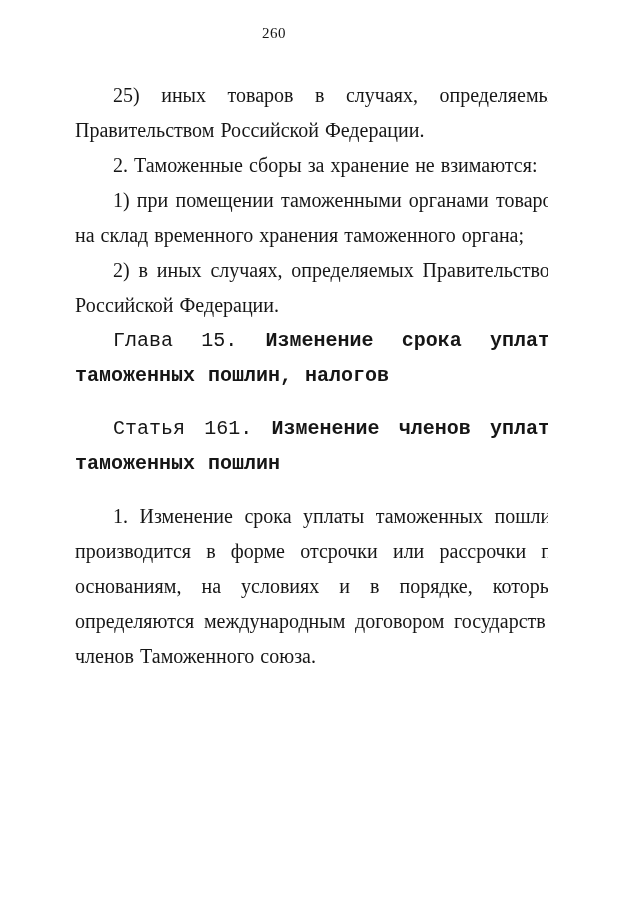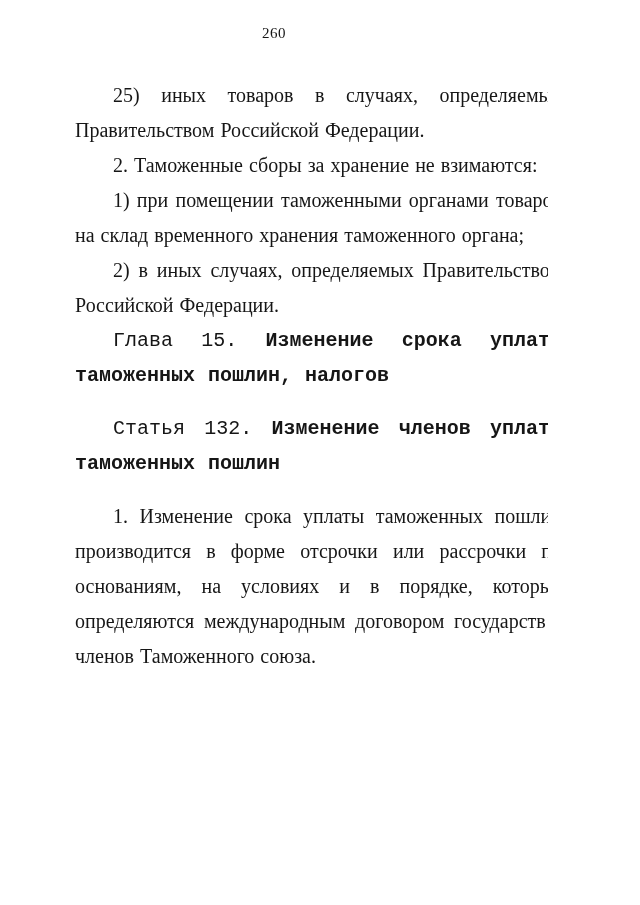--- a/index.html
+++ b/index.html
@@ -59,16 +59,16 @@
 <body>
 
 <div class="sheet">
   <div class="page-number">260</div>
   <div class="content" id="content">
       <p class="body-para">25) иных товаров в случаях, определяемых Правительством Российской Федерации.</p>
       <p class="body-para">2. Таможенные сборы за хранение не взимаются:</p>
       <p class="body-para">1) при помещении таможенными органами товаров на склад временного хранения таможенного органа;</p>
       <p class="body-para">2) в иных случаях, определяемых Правительством Российской Федерации.</p>
       <p class="heading"><span>Глава 15. </span><span class="heading-title">Изменение срока уплаты таможенных пошлин, налогов</span></p>
-      <p class="heading"><span>Статья 132. </span><span class="heading-title">Изменение членов уплаты таможенных пошлин</span></p>
+      <p class="heading"><span>Статья 161. </span><span class="heading-title">Изменение членов уплаты таможенных пошлин</span></p>
       <p class="body-para">1. Изменение срока уплаты таможенных пошлин производится в форме отсрочки или рассрочки по основаниям, на условиях и в порядке, которые определяются международным договором государств - членов Таможенного союза.</p>
     </div>
 </div>
 
 </body></html>

